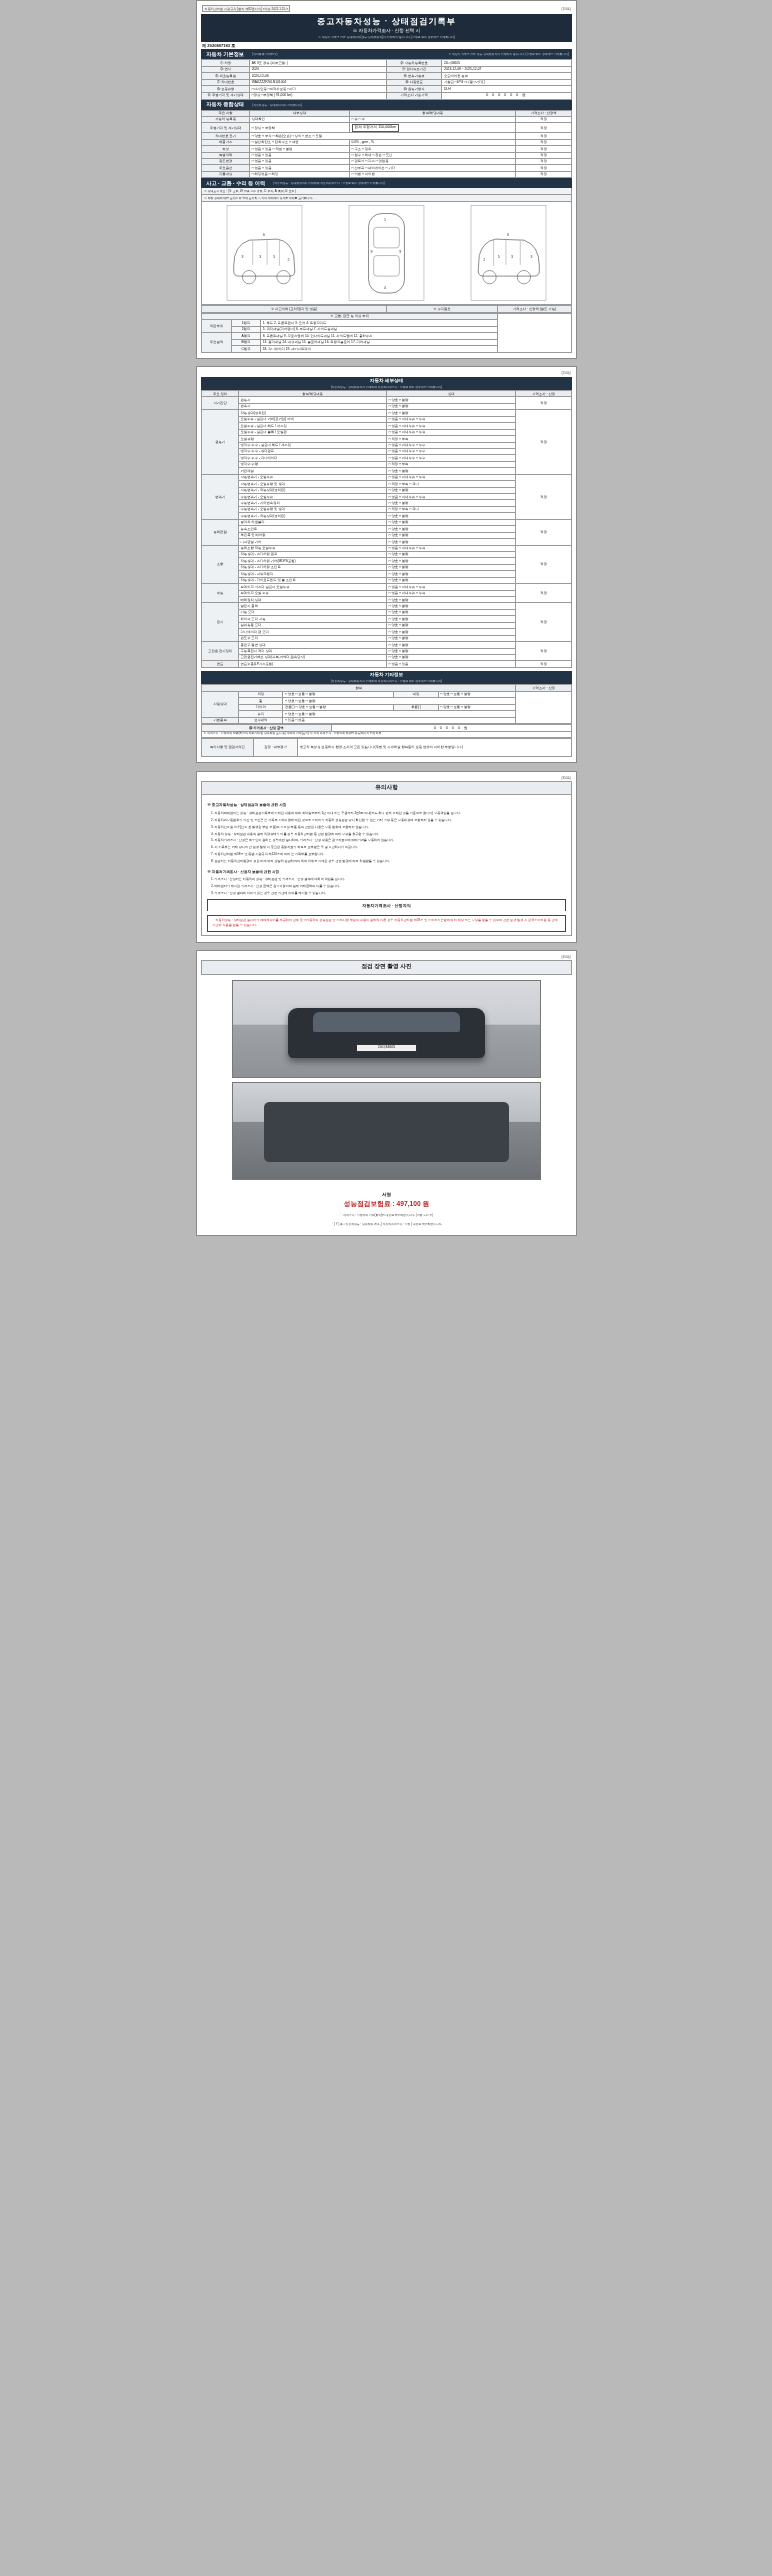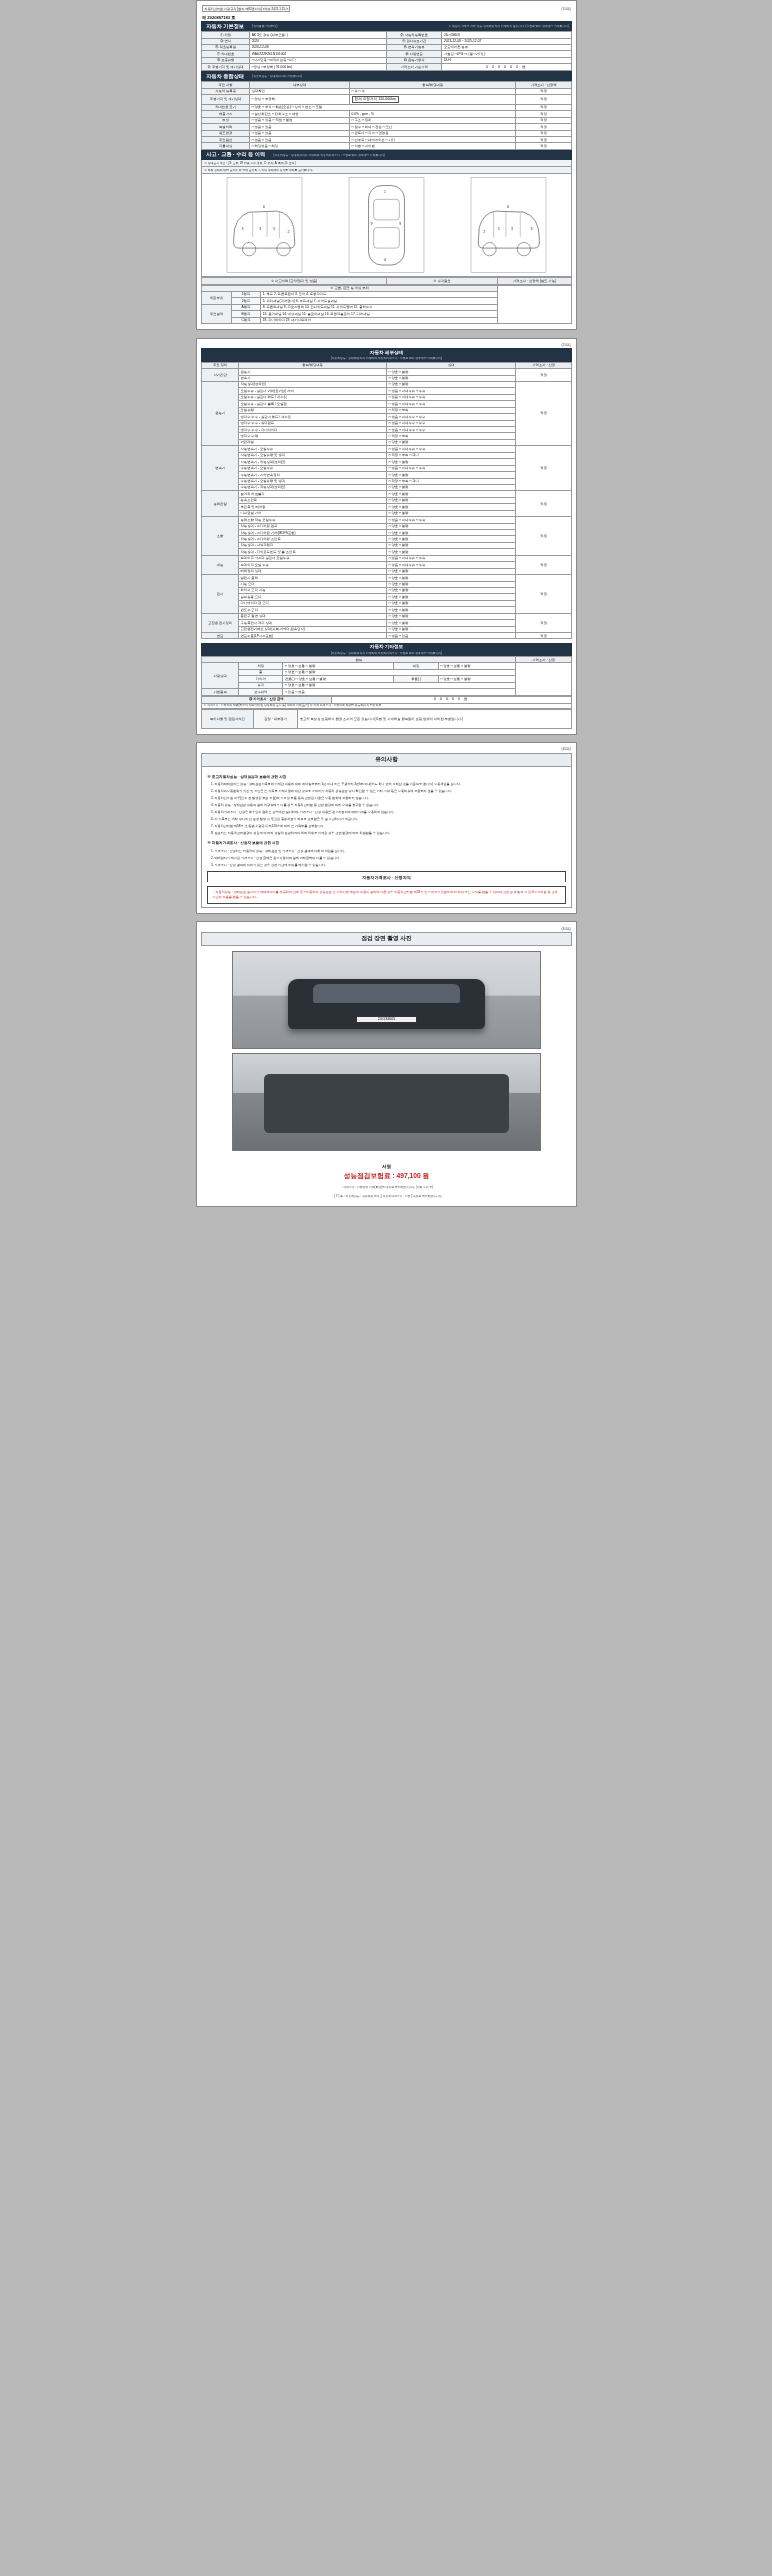--- a/index.html
+++ b/index.html
@@ -69,20 +69,25 @@
 </head>
 <body>
 
 <div class="page">
   <div class="sheet">
     <div class="toprow">
       <span class="topnote">자동차관리법 시행규칙 [별지 제82호서식] &lt;개정 2021.1.15.&gt;</span>
       <span class="pgno">(1/4쪽)</span>
     </div>
 
+    <div class="titlebar">
+      <div class="t1">중고자동차성능 · 상태점검기록부</div>
+      <div class="t2">※ 자동차가격조사 · 산정 선택 시</div>
+      <div class="t3">※ 색상이 어두운 란은 상태점검자(성능·상태점검자)가 기재하지 않습니다. (산정을 받는 경우에만 기재합니다)</div>
+    </div>
 
     <div class="docno">
       <span>제</span>
       <span>2920897183</span>
       <span>호</span>
     </div>
 
     <div class="bandrow">
       <span class="bt">자동차 기본정보</span>
       <span class="bs">(자격증명 기재한다)</span>

